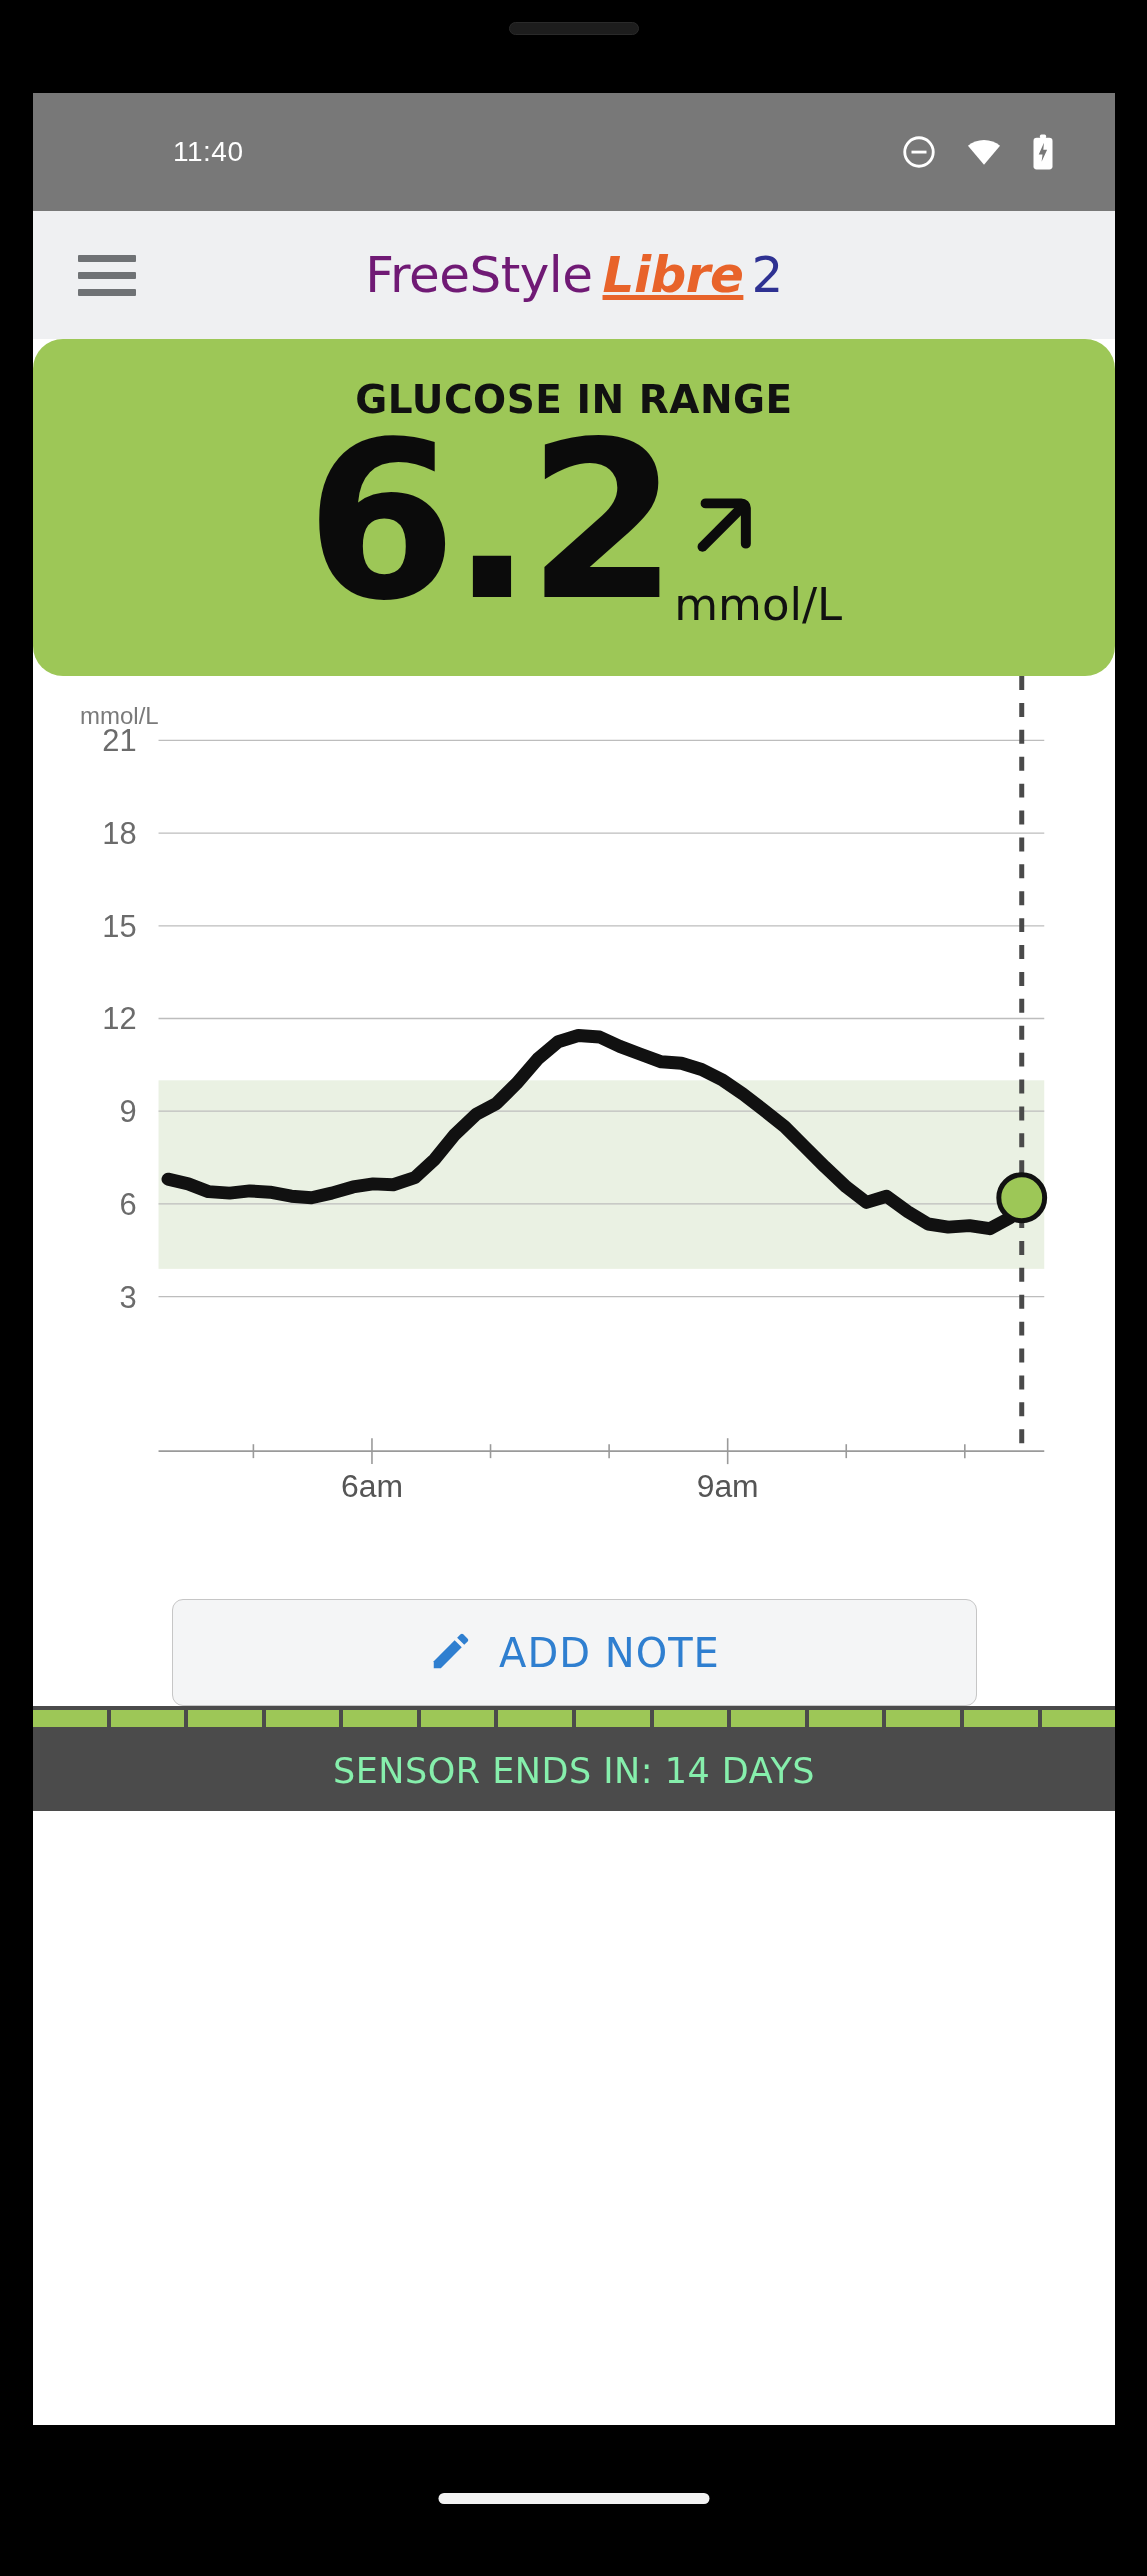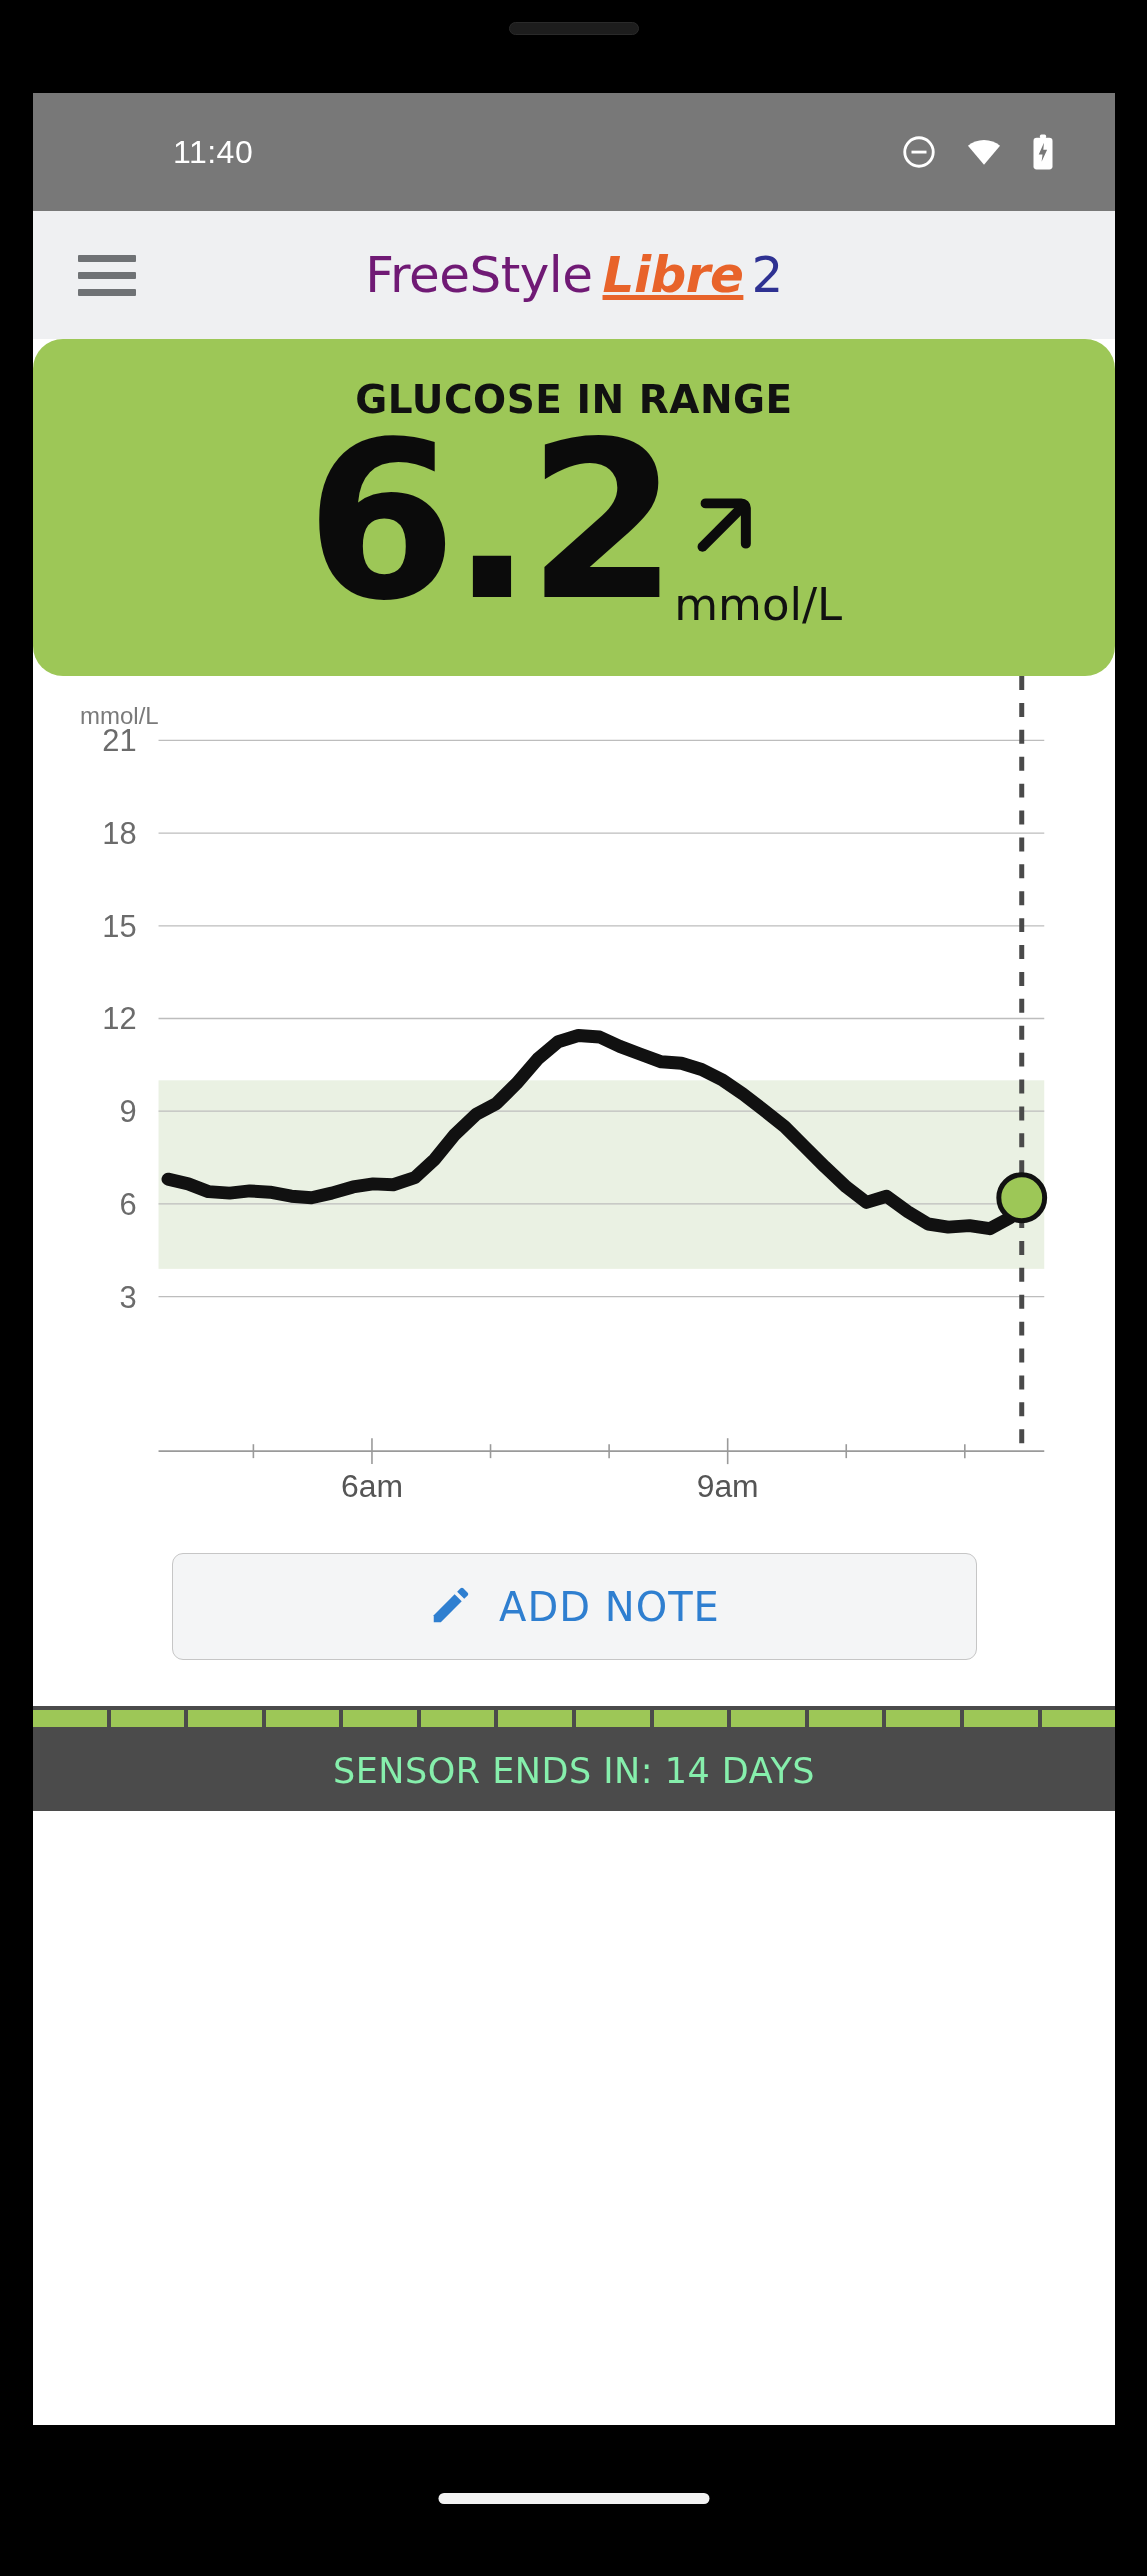--- a/index.html
+++ b/index.html
@@ -12,21 +12,21 @@
   .notch { position:absolute; top:22px; left:50%; transform:translateX(-50%);
            width:130px; height:13px; background:#1d1d1d; border-radius:8px;
            border:1px solid #2a2a2a; }
 
   .screen { position:absolute; left:33px; top:93px; width:1082px; height:2332px;
             background:#fff; overflow:hidden; }
 
   
   .statusbar { height:118px; background:#787878; position:relative; }
   .clock { position:absolute; left:140px; top:50%; transform:translateY(-50%);
-           color:#fff; font-size:32px; letter-spacing:0.5px; }
+           color:#fff; font-size:28px; letter-spacing:0.5px; }
   .sysicons { position:absolute; right:60px; top:50%; transform:translateY(-50%);
               display:flex; align-items:center; gap:28px; }
   .sysicons svg { display:block; }
 
   
   .appbar { height:128px; background:#eff0f2; display:flex; align-items:center;
             position:relative; }
   .hamburger { margin-left:45px; width:58px; display:flex; flex-direction:column;
                gap:10px; cursor:pointer; }
   .hamburger span { display:block; height:7px; background:#6f7275; border-radius:1px; }
@@ -56,21 +56,21 @@
              border-left:29px solid transparent; border-right:29px solid transparent;
              border-top:29px solid #9dc757; }
 
   
   .chartwrap { position:relative; background:#fff; height:831px; }
   .ylabel-unit { position:absolute; left:47px; top:26px; font-size:24px;
                  color:#7a7a7a; }
   .chartsvg { position:absolute; left:0; top:0; }
 
   
-  .notezone { background:#fff; height:199px; display:flex; align-items:center;
+  .notezone { background:#fff; height:199px; display:flex; align-items:flex-end;
               justify-content:center; }
   .notebtn { width:805px; height:107px; border:1.5px solid #c6c6c6; border-radius:11px;
              background:#f4f5f6; display:flex; align-items:center; justify-content:center;
              gap:25px; cursor:pointer; }
   .notebtn-label { color:#2f7fd0; font-size:40px; letter-spacing:1px;
                    font-family:"DejaVu Sans", sans-serif; }
 
   
   .segbar { height:25px; background:#4b4b4b; display:flex; gap:4px; padding:4px 0; }
   .seg { flex:1; background:#9dc757; }

